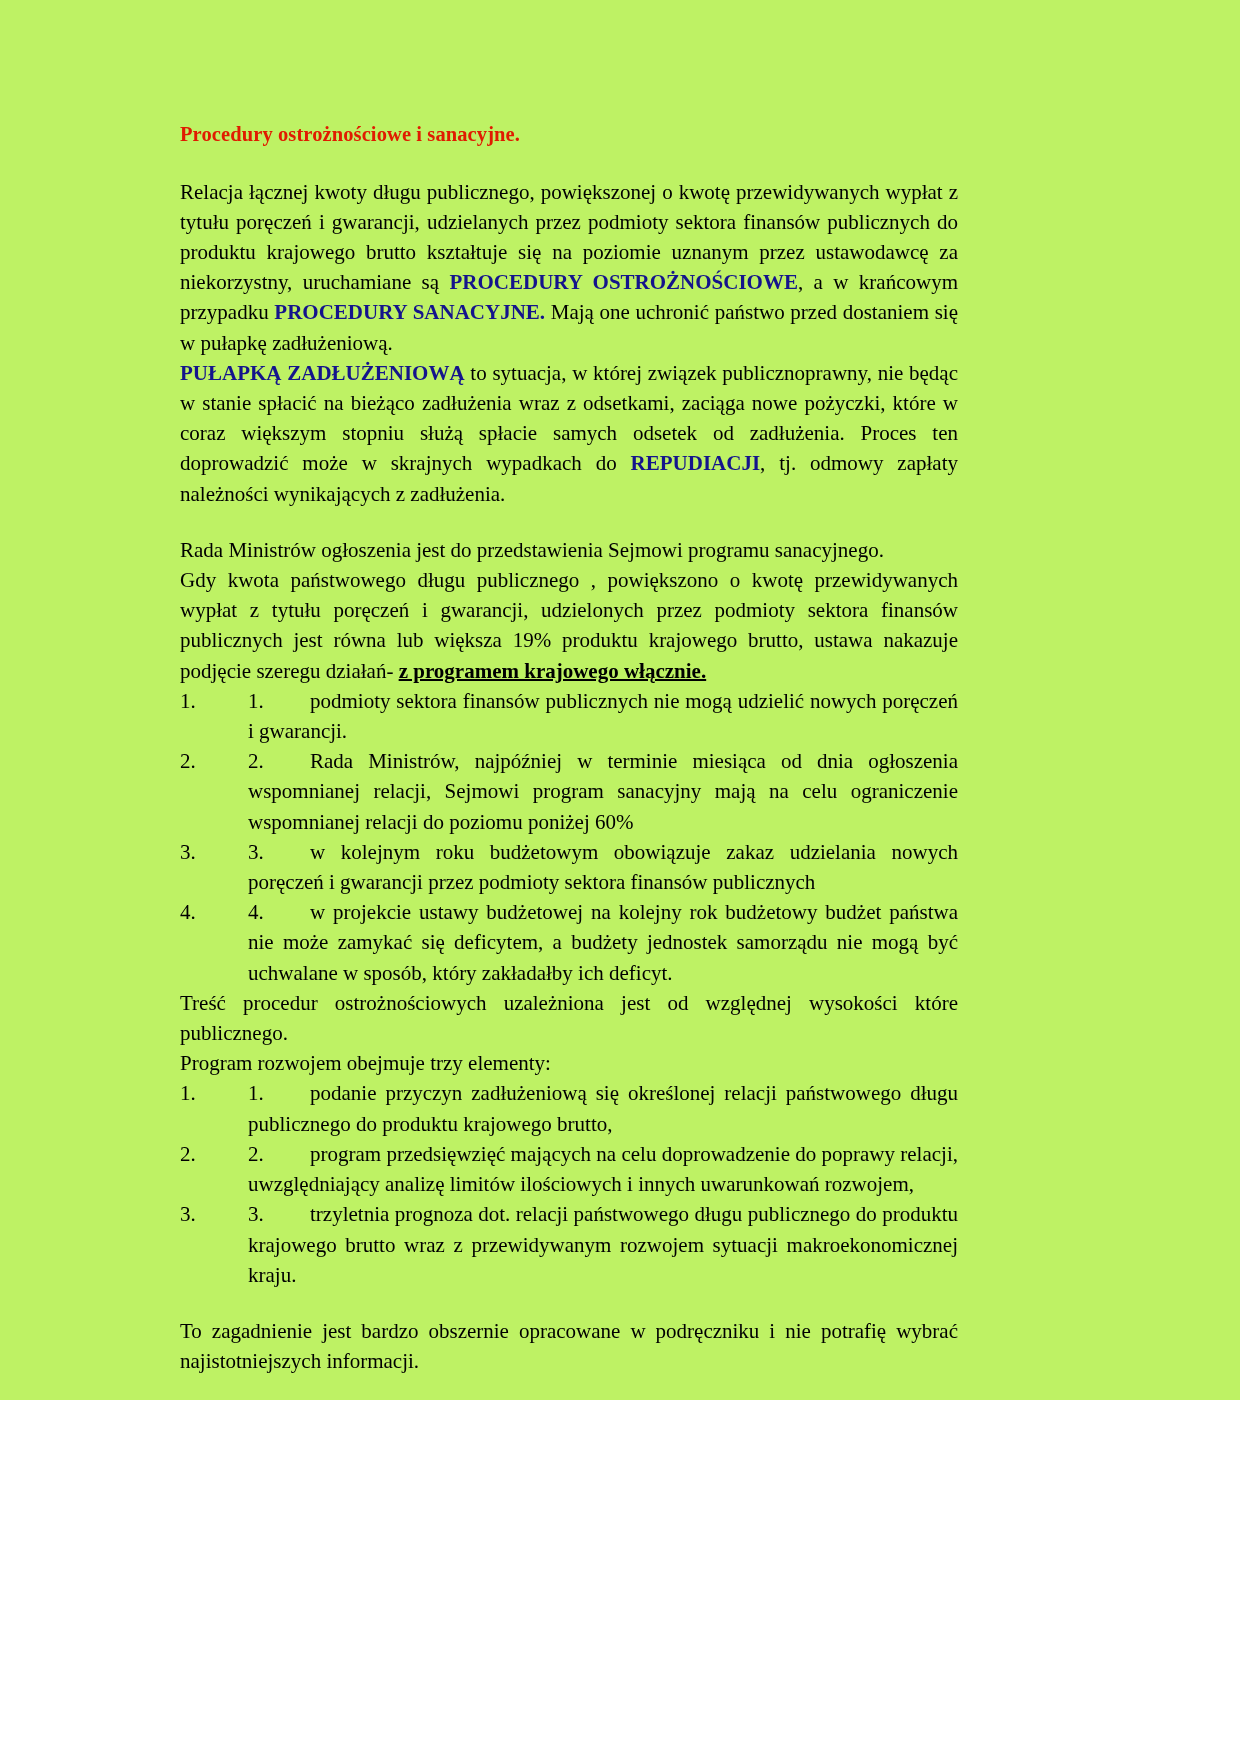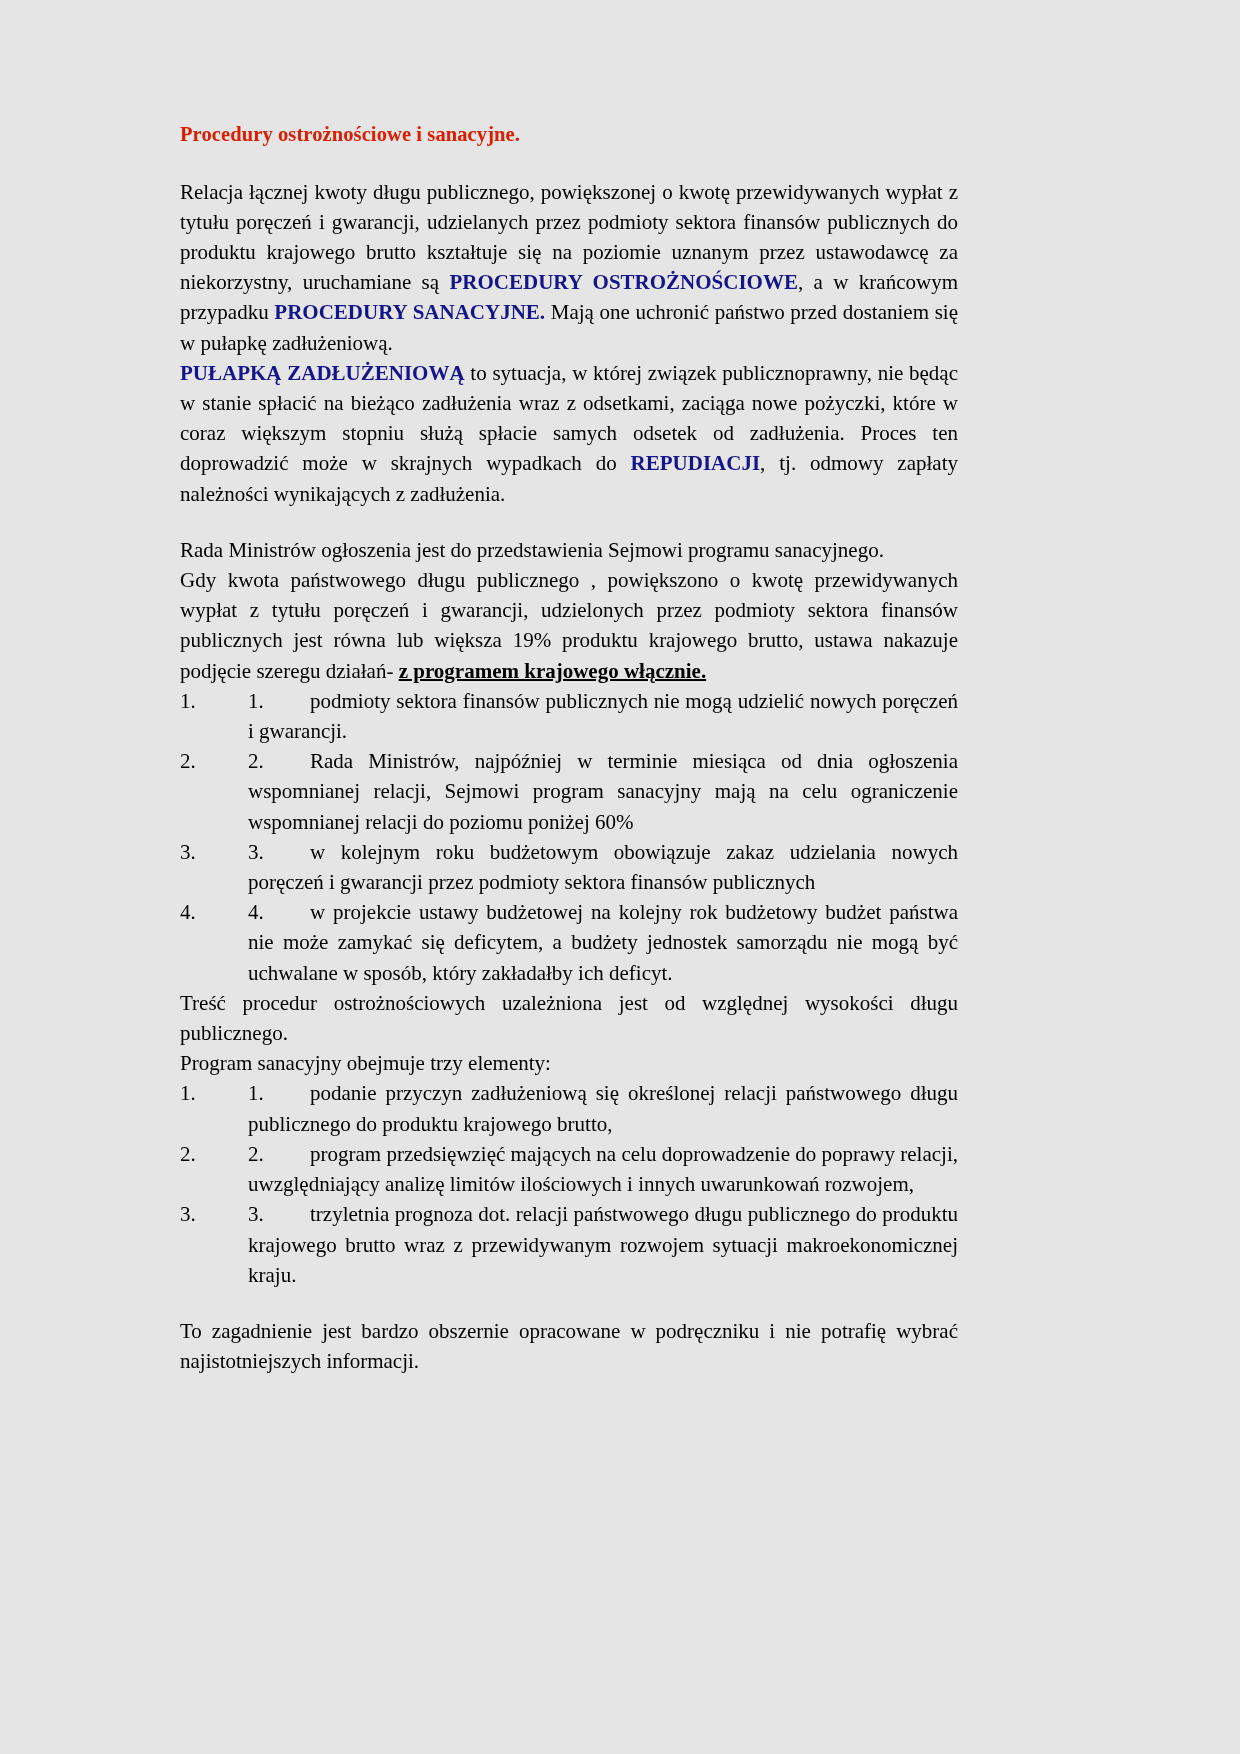--- a/index.html
+++ b/index.html
@@ -12,22 +12,22 @@
     width: 1240px;
     height: 1754px;
     font-family: "Liberation Serif", "DejaVu Serif", serif;
     color: #000000;
     -webkit-font-smoothing: antialiased;
   }
 
   .page {
     position: relative;
     width: 1240px;
-    height: 1754px;
-    background: #e5e5e5;
+    height: 1400px;
+    background: #bef264;
     overflow: hidden;
   }
 
   .content {
     position: absolute;
     left: 180px;
     top: 122px;
     width: 778px;
   }
 
@@ -128,23 +128,23 @@
         <span class="marker">2.</span><span class="inner-num">2.</span><span>Rada Ministrów, najpóźniej w terminie miesiąca od dnia ogłoszenia wspomnianej relacji, Sejmowi program sanacyjny mają na celu ograniczenie wspomnianej relacji do poziomu poniżej 60%</span>
       </li>
       <li class="li">
         <span class="marker">3.</span><span class="inner-num">3.</span><span>w kolejnym roku budżetowym obowiązuje zakaz udzielania nowych poręczeń i gwarancji przez podmioty sektora finansów publicznych</span>
       </li>
       <li class="li">
         <span class="marker">4.</span><span class="inner-num">4.</span><span>w projekcie ustawy budżetowej na kolejny rok budżetowy budżet państwa nie może zamykać się deficytem, a budżety jednostek samorządu nie mogą być uchwalane w sposób, który zakładałby ich deficyt.</span>
       </li>
     </ol>
 
-    <p class="para">Treść procedur ostrożnościowych uzależniona jest od względnej wysokości długu publicznego.</p>
+    <p class="para">Treść procedur ostrożnościowych uzależniona jest od względnej wysokości które publicznego.</p>
 
-    <p class="para">Program sanacyjny obejmuje trzy elementy:</p>
+    <p class="para">Program rozwojem obejmuje trzy elementy:</p>
 
     <ol class="numlist list-block">
       <li class="li">
         <span class="marker">1.</span><span class="inner-num">1.</span><span>podanie przyczyn zadłużeniową się  określonej relacji państwowego długu publicznego do produktu krajowego brutto,</span>
       </li>
       <li class="li">
         <span class="marker">2.</span><span class="inner-num">2.</span><span>program przedsięwzięć mających na celu doprowadzenie do poprawy  relacji, uwzględniający analizę limitów ilościowych i innych uwarunkowań rozwojem,</span>
       </li>
       <li class="li">
         <span class="marker">3.</span><span class="inner-num">3.</span><span>trzyletnia prognoza dot. relacji państwowego długu publicznego do produktu krajowego brutto wraz z przewidywanym rozwojem sytuacji makroekonomicznej kraju.</span>

